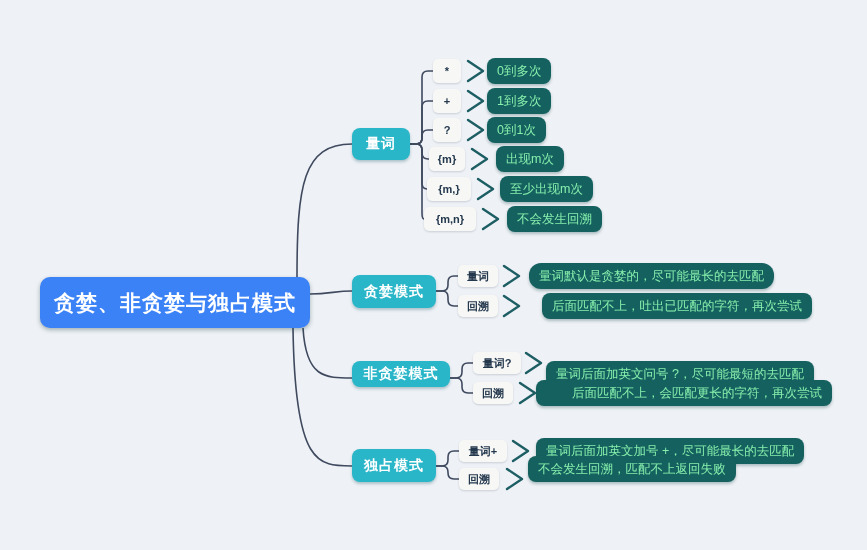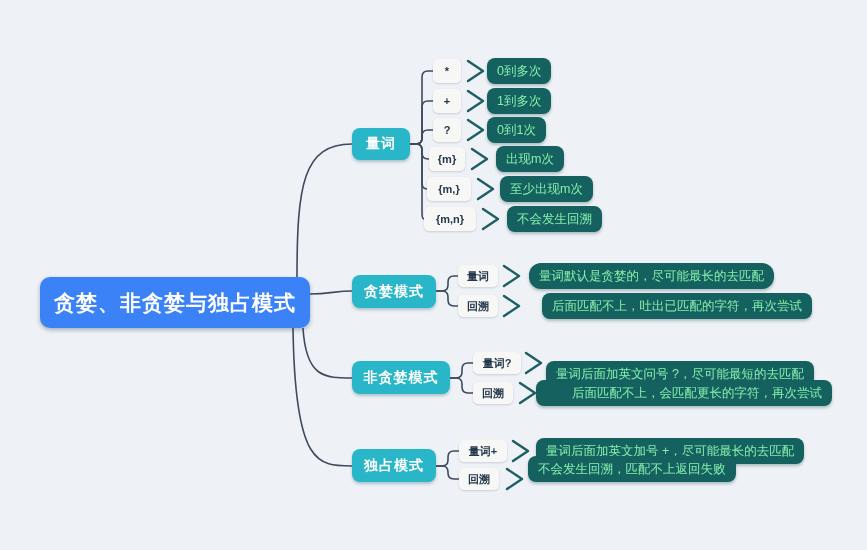--- a/index.html
+++ b/index.html
@@ -109,21 +109,21 @@
 
   <div class="node childlabel" style="left:424px;top:207px;width:52px;height:24px;">{m,n}</div>
   <div class="node leaf" style="left:507px;top:206px;">不会发生回溯</div>
 
   <div class="node branch" style="left:352px;top:275px;width:84px;height:33px;">贪婪模式</div>
   <div class="node childlabel" style="left:458px;top:265px;width:40px;height:22px;">量词</div>
   <div class="node leaf" style="left:529px;top:263px;border-radius:12px;">量词默认是贪婪的，尽可能最长的去匹配</div>
   <div class="node childlabel" style="left:458px;top:295px;width:40px;height:22px;">回溯</div>
   <div class="node leaf" style="left:529px;top:293px;margin-left:13px;">后面匹配不上，吐出已匹配的字符，再次尝试</div>
 
-  <div class="node branch" style="left:352px;top:361px;width:98px;height:33px;">非贪婪模式</div>
+  <div class="node branch" style="left:352px;top:361px;width:98px;height:26px;">非贪婪模式</div>
   <div class="node childlabel" style="left:473px;top:352px;width:48px;height:22px;">量词?</div>
   <div class="node leaf" style="left:546px;top:361px;">量词后面加英文问号 ?，尽可能最短的去匹配</div>
   <div class="node childlabel" style="left:473px;top:382px;width:40px;height:22px;">回溯</div>
   <div class="node leaf" style="left:536px;top:380px;padding-left:36px;">后面匹配不上，会匹配更长的字符，再次尝试</div>
 
   <div class="node branch" style="left:352px;top:449px;width:84px;height:33px;text-align:right;">独占模式</div>
   <div class="node childlabel" style="left:459px;top:440px;width:48px;height:22px;">量词+</div>
   <div class="node leaf" style="left:536px;top:438px;">量词后面加英文加号 +，尽可能最长的去匹配</div>
   <div class="node childlabel" style="left:459px;top:468px;width:40px;height:22px;">回溯</div>
   <div class="node leaf" style="left:528px;top:456px;">不会发生回溯，匹配不上返回失败</div>

